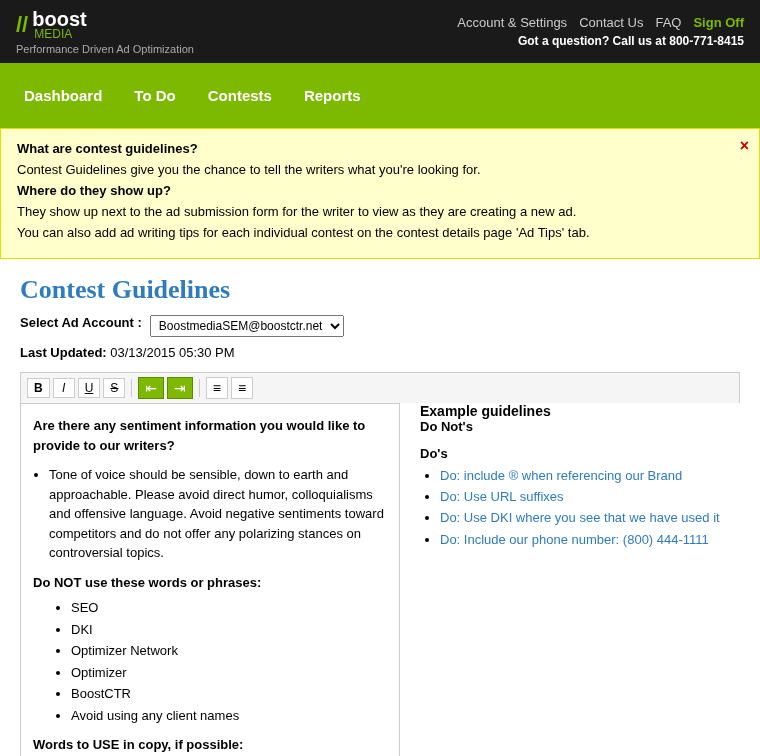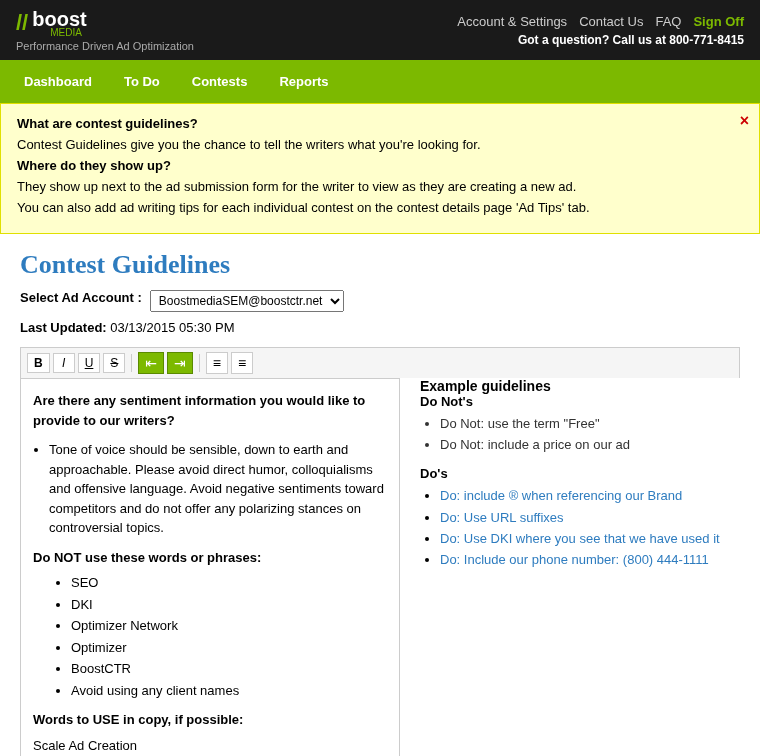--- a/index.html
+++ b/index.html
@@ -10,41 +10,41 @@
       background: #1a1a1a;
       padding: 8px 16px;
       display: flex;
       align-items: center;
       justify-content: space-between;
     }
     .header-left { display: flex; flex-direction: column; }
     .logo { display: flex; align-items: center; }
     .logo-slash { color: #7cb900; font-size: 22px; font-weight: bold; margin-right: 4px; }
     .logo-text { color: #fff; font-size: 20px; font-weight: bold; }
-    .logo-media { color: #7cb900; font-size: 10px; display: block; margin-top: -4px; margin-left: 18px; }
+    .logo-media { color: #7cb900; font-size: 12px; display: block; margin-top: -4px; margin-left: 2px; }
     .tagline { color: #aaa; font-size: 11px; margin-top: 2px; }
     .header-right { display: flex; flex-direction: column; align-items: flex-end; }
     .header-nav { display: flex; gap: 12px; align-items: center; margin-bottom: 4px; }
     .header-nav a { color: #ccc; text-decoration: none; font-size: 13px; }
     .header-nav .faq { color: #ccc; }
     .header-nav .sign-off { color: #7cb900; font-weight: bold; }
     .phone-info { color: #aaa; font-size: 12px; }
     .phone-info span { color: #fff; font-weight: bold; }
 
     
     .navbar {
       background: #7cb900;
       display: flex;
       padding: 0 8px;
     }
     .navbar a {
       color: #fff;
       text-decoration: none;
-      padding: 14px 16px;
-      font-size: 13px;
+      padding: 24px 16px;
+      font-size: 15px;
       font-weight: bold;
       display: block;
     }
 
     
     .info-banner {
       background: #ffffcc;
       border: 1px solid #e0e000;
       padding: 12px 32px 12px 16px;
       position: relative;
@@ -239,24 +239,20 @@
           <li>Source Quality Ads</li>
 
         </ul>
       </div>
     </div>
 
     <div class="example-area">
       <h3>Example guidelines</h3>
       <div class="donts">
         <h4>Do Not's</h4>
-        <ul>
-          <li class="plain">Do Not: use the term "Free"</li>
-          <li class="plain">Do Not: include a price on our ad</li>
-        </ul>
       </div>
       <div class="dos">
         <h4>Do's</h4>
         <ul>
           <li><a href="#">Do: include ® when referencing our Brand</a></li>
           <li><a href="#">Do: Use URL suffixes</a></li>
           <li><a href="#">Do: Use DKI where you see that we have used it</a></li>
           <li><a href="#">Do: Include our phone number: (800) 444-1111</a></li>
         </ul>
       </div>

